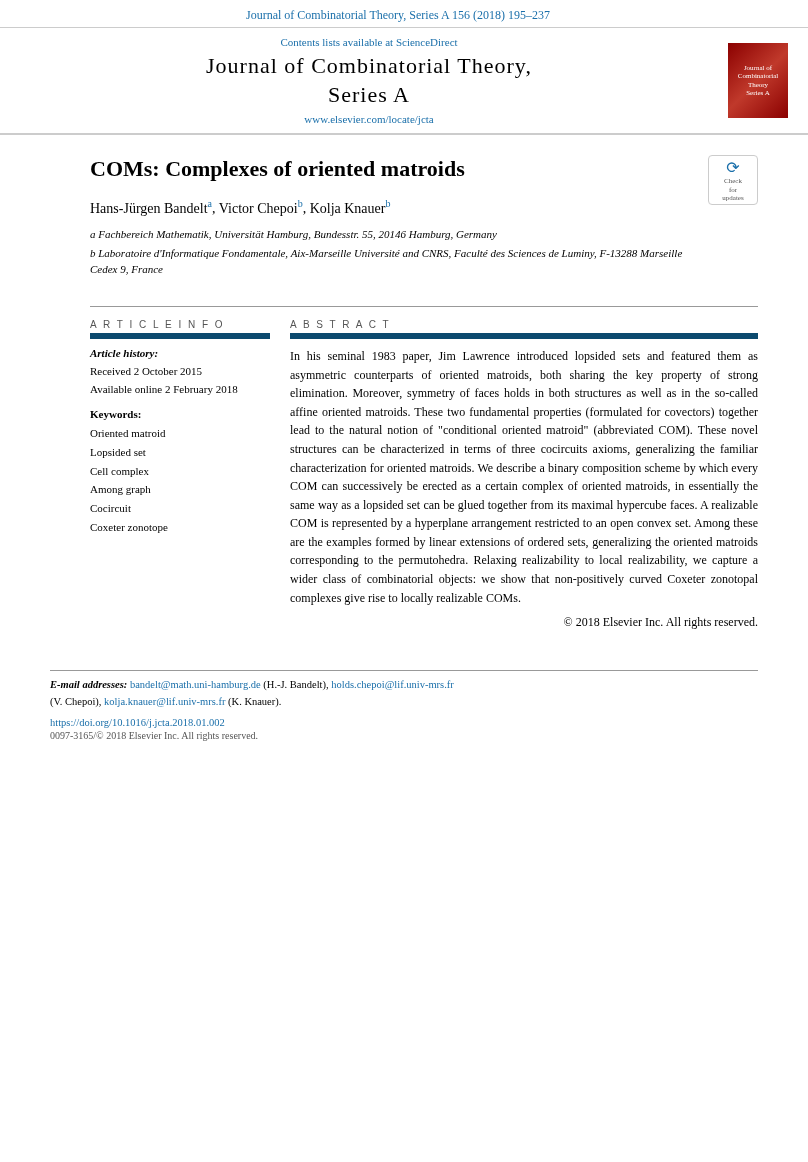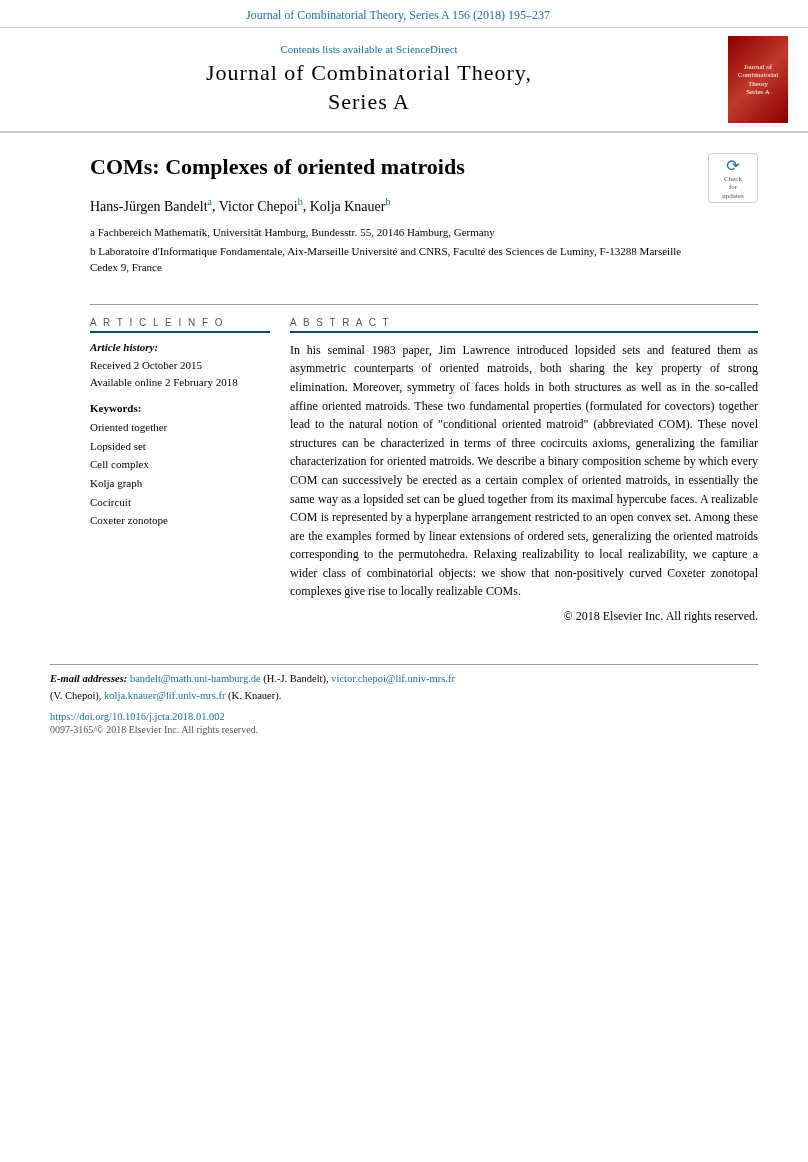--- a/index.html
+++ b/index.html
@@ -60,21 +60,21 @@
       margin-top: 4px;
     }
     .banner-right {
       width: 70px;
       flex-shrink: 0;
       display: flex;
       justify-content: flex-end;
     }
     .journal-cover {
       width: 60px;
-      height: 87px;
+      height: 75px;
       background: linear-gradient(135deg, #8b0000 0%, #c0392b 50%, #8b0000 100%);
       display: flex;
       align-items: center;
       justify-content: center;
       color: #fff;
       font-size: 7px;
       text-align: center;
       padding: 4px;
       line-height: 1.2;
     }
@@ -127,20 +127,21 @@
       line-height: 1.5;
     }
     .authors sup {
       font-size: 10px;
       color: #1a6faa;
     }
 
     
     .affiliations {
       font-size: 11px;
+      font-style: italic;
       margin-bottom: 16px;
       line-height: 1.5;
     }
 
     
     .section-divider {
       border: none;
       border-top: 1px solid #999;
       margin: 12px 0;
     }
@@ -159,21 +160,21 @@
       flex: 1;
     }
 
     .section-title-small {
       font-family: Arial, sans-serif;
       font-size: 10px;
       letter-spacing: 2px;
       color: #555;
       text-transform: uppercase;
       margin-bottom: 8px;
-      border-bottom: 2px solid #0c4a6e;
+      border-bottom: 6px solid #0c4a6e;
       padding-bottom: 3px;
     }
 
     .article-history-label {
       font-size: 11px;
       font-style: italic;
       font-weight: bold;
       margin-bottom: 4px;
     }
     .article-history-content {
@@ -265,20 +266,21 @@
 
   <div class="banner-center">
     <div class="contents-line">
       <span>Contents lists available at</span>
       <span style="color:#1a6faa; cursor:pointer;">ScienceDirect</span>
     </div>
     <div class="journal-title">
       <span>Journal of Combinatorial Theory,</span><br>
       <span>Series A</span>
     </div>
+    <div class="journal-url" style="cursor:pointer;">www.elsevier.com/locate/jcta</div>
   </div>
 
   <div class="banner-right">
     <div class="journal-cover">
       <span style="white-space:pre-line;">Journal of
 Combinatorial
 Theory
 Series A</span>
     </div>
   </div>
@@ -319,43 +321,43 @@
       <div class="section-title-small">A R T I C L E   I N F O</div>
 
       <div class="article-history-label">Article history:</div>
       <div class="article-history-content">
         <div>Received 2 October 2015</div>
         <div>Available online 2 February 2018</div>
       </div>
 
       <div class="keywords-label">Keywords:</div>
       <div class="keywords-list">
-        <div>Oriented together</div>
+        <div>Oriented matroid</div>
         <div>Lopsided set</div>
         <div>Cell complex</div>
-        <div>Kolja graph</div>
+        <div>Among graph</div>
         <div>Cocircuit</div>
         <div>Coxeter zonotope</div>
       </div>
     </div>
 
     <div class="col-right">
       <div class="section-title-small">A B S T R A C T</div>
       <div class="abstract-text">In his seminal 1983 paper, Jim Lawrence introduced lopsided sets and featured them as asymmetric counterparts of oriented matroids, both sharing the key property of strong elimination. Moreover, symmetry of faces holds in both structures as well as in the so-called affine oriented matroids. These two fundamental properties (formulated for covectors) together lead to the natural notion of "conditional oriented matroid" (abbreviated COM). These novel structures can be characterized in terms of three cocircuits axioms, generalizing the familiar characterization for oriented matroids. We describe a binary composition scheme by which every COM can successively be erected as a certain complex of oriented matroids, in essentially the same way as a lopsided set can be glued together from its maximal hypercube faces. A realizable COM is represented by a hyperplane arrangement restricted to an open convex set. Among these are the examples formed by linear extensions of ordered sets, generalizing the oriented matroids corresponding to the permutohedra. Relaxing realizability to local realizability, we capture a wider class of combinatorial objects: we show that non-positively curved Coxeter zonotopal complexes give rise to locally realizable COMs.</div>
       <div class="abstract-copyright">© 2018 Elsevier Inc. All rights reserved.</div>
     </div>
   </div>
 </div>
 
 <div class="footer">
   <div class="footer-emails">
     <span class="label">E-mail addresses:</span>
     <a href="#" style="color:#1a6faa; text-decoration:none;">bandelt@math.uni-hamburg.de</a>
     <span>(H.-J. Bandelt)</span>,
-    <a href="#" style="color:#1a6faa; text-decoration:none;">victor.chepoi@lif.univ-mrs.fr</a><br>
+    <a href="#" style="color:#1a6faa; text-decoration:none;">holds.chepoi@lif.univ-mrs.fr</a><br>
     <span>(V. Chepoi)</span>,
     <a href="#" style="color:#1a6faa; text-decoration:none;">kolja.knauer@lif.univ-mrs.fr</a>
     <span>(K. Knauer).</span>
   </div>
   <div class="footer-doi">
     <a href="#">https://doi.org/10.1016/j.jcta.2018.01.002</a>
   </div>
   <div class="footer-issn">0097-3165/© 2018 Elsevier Inc. All rights reserved.</div>
 </div>
 

